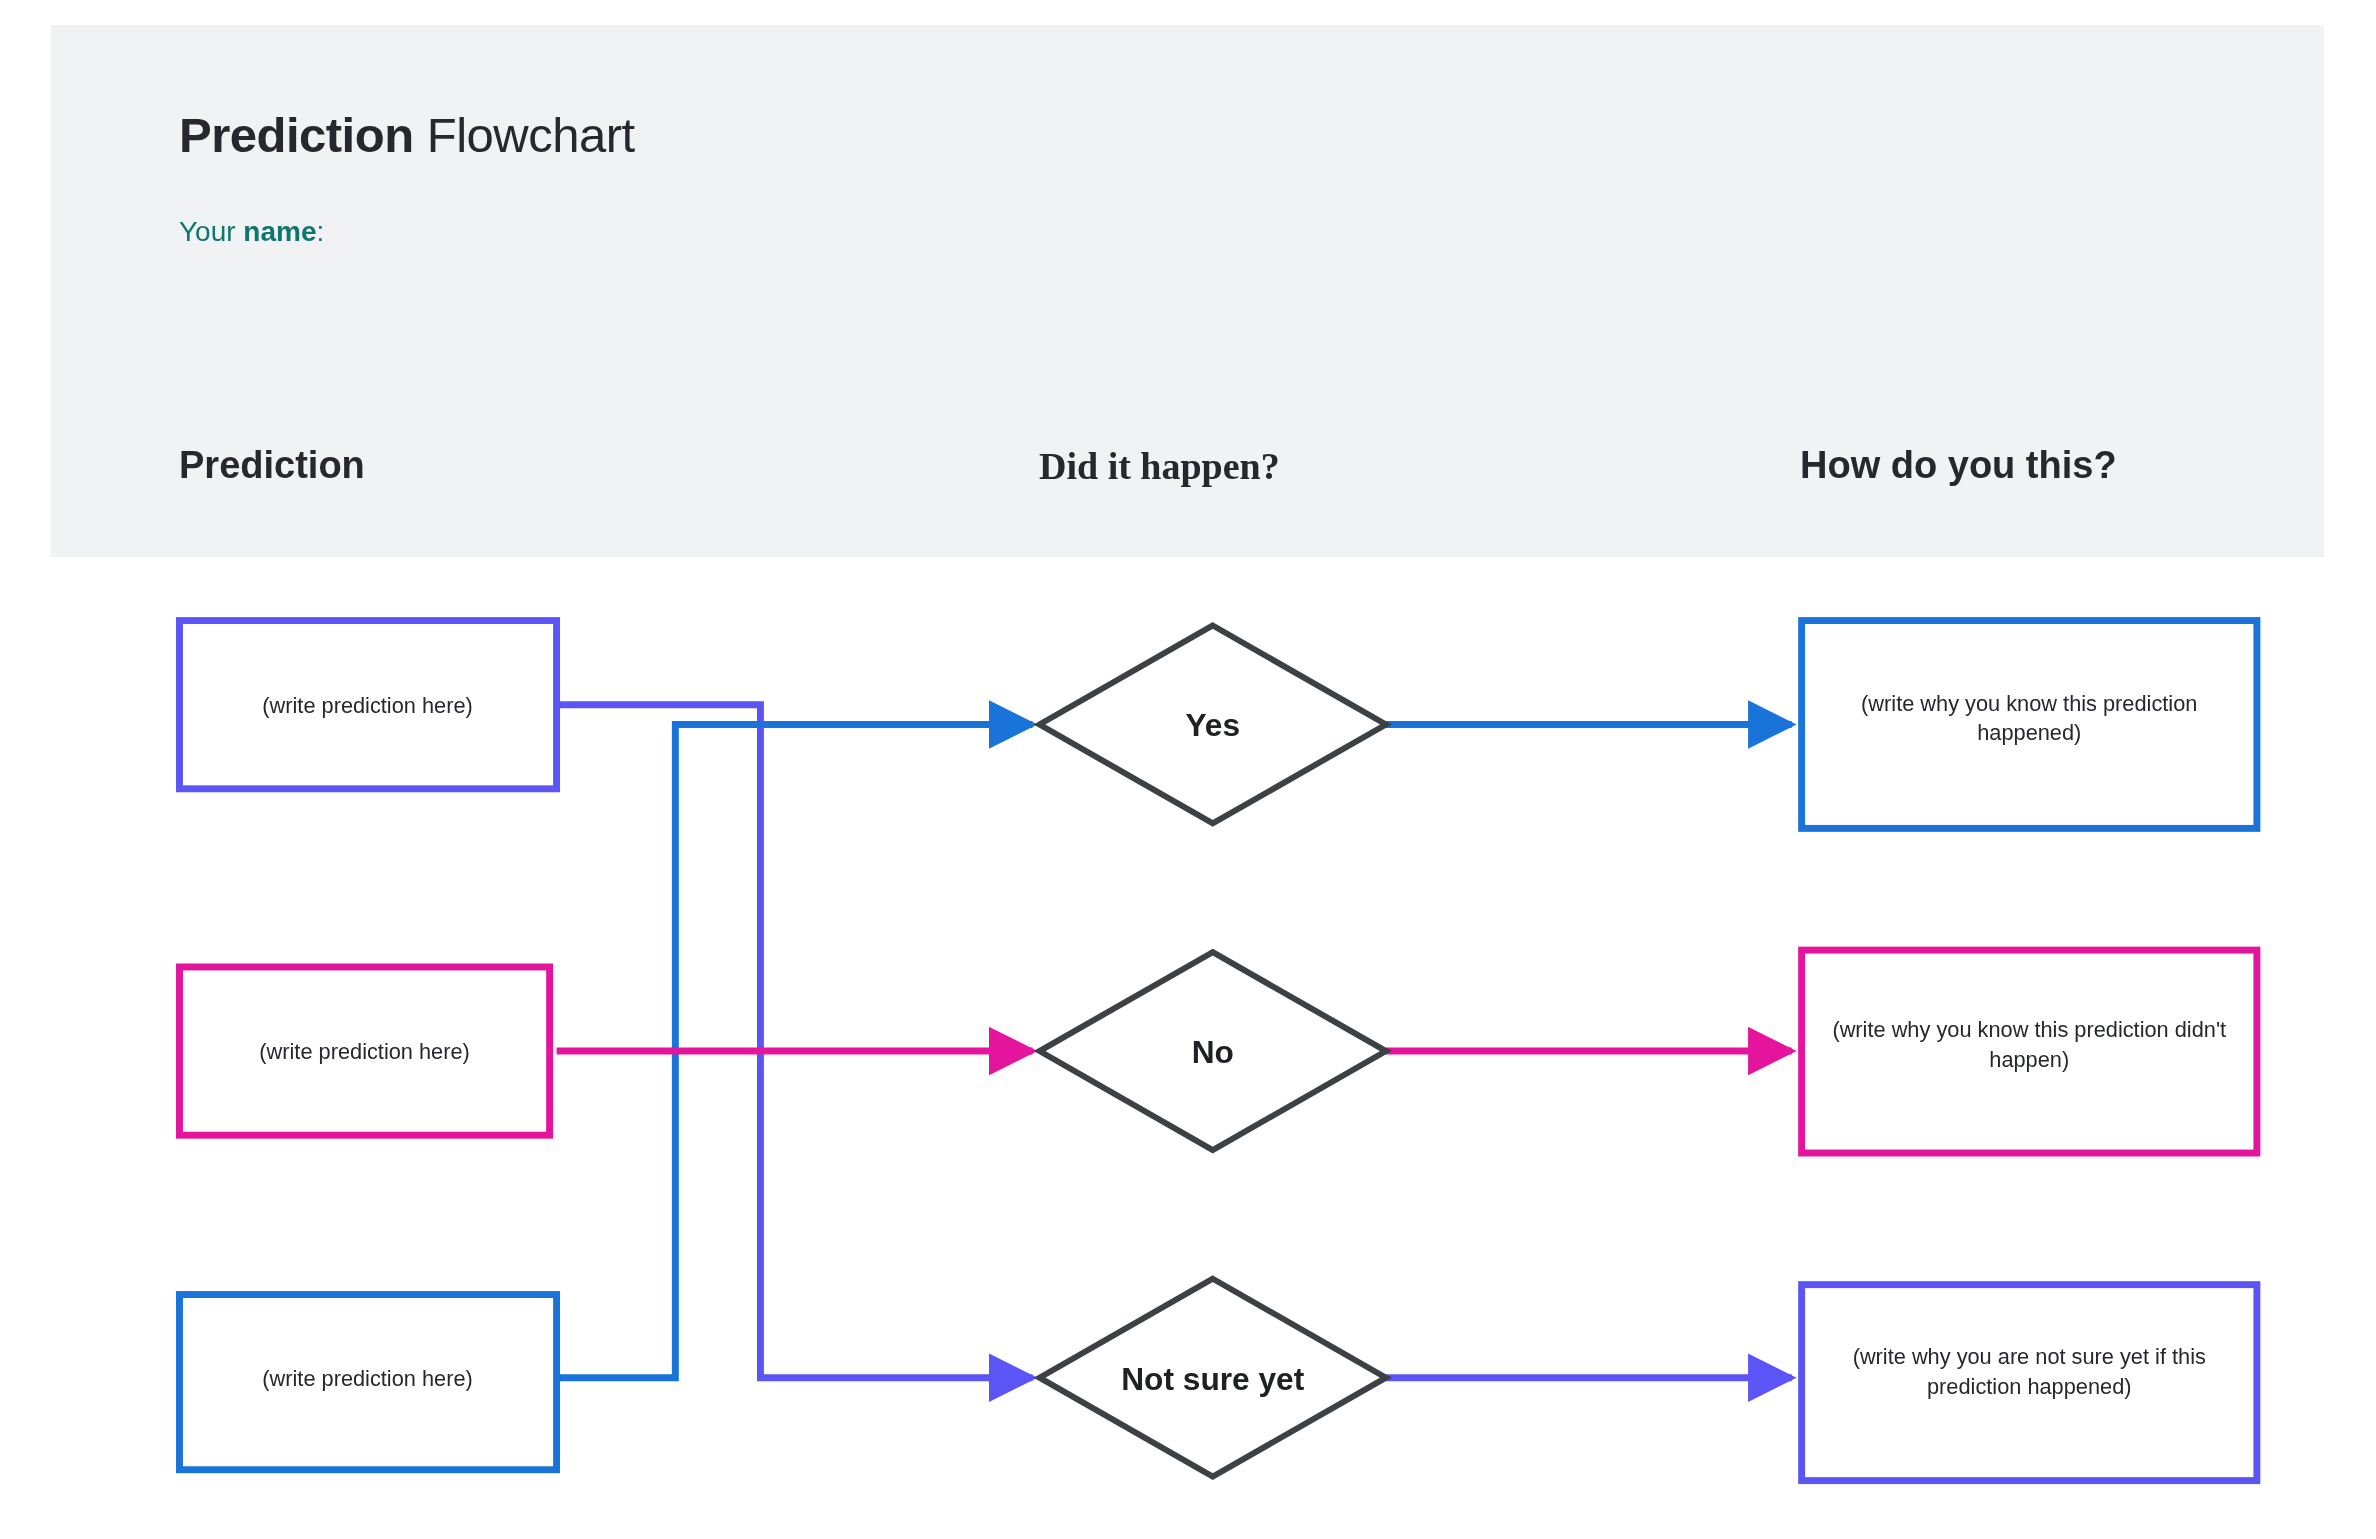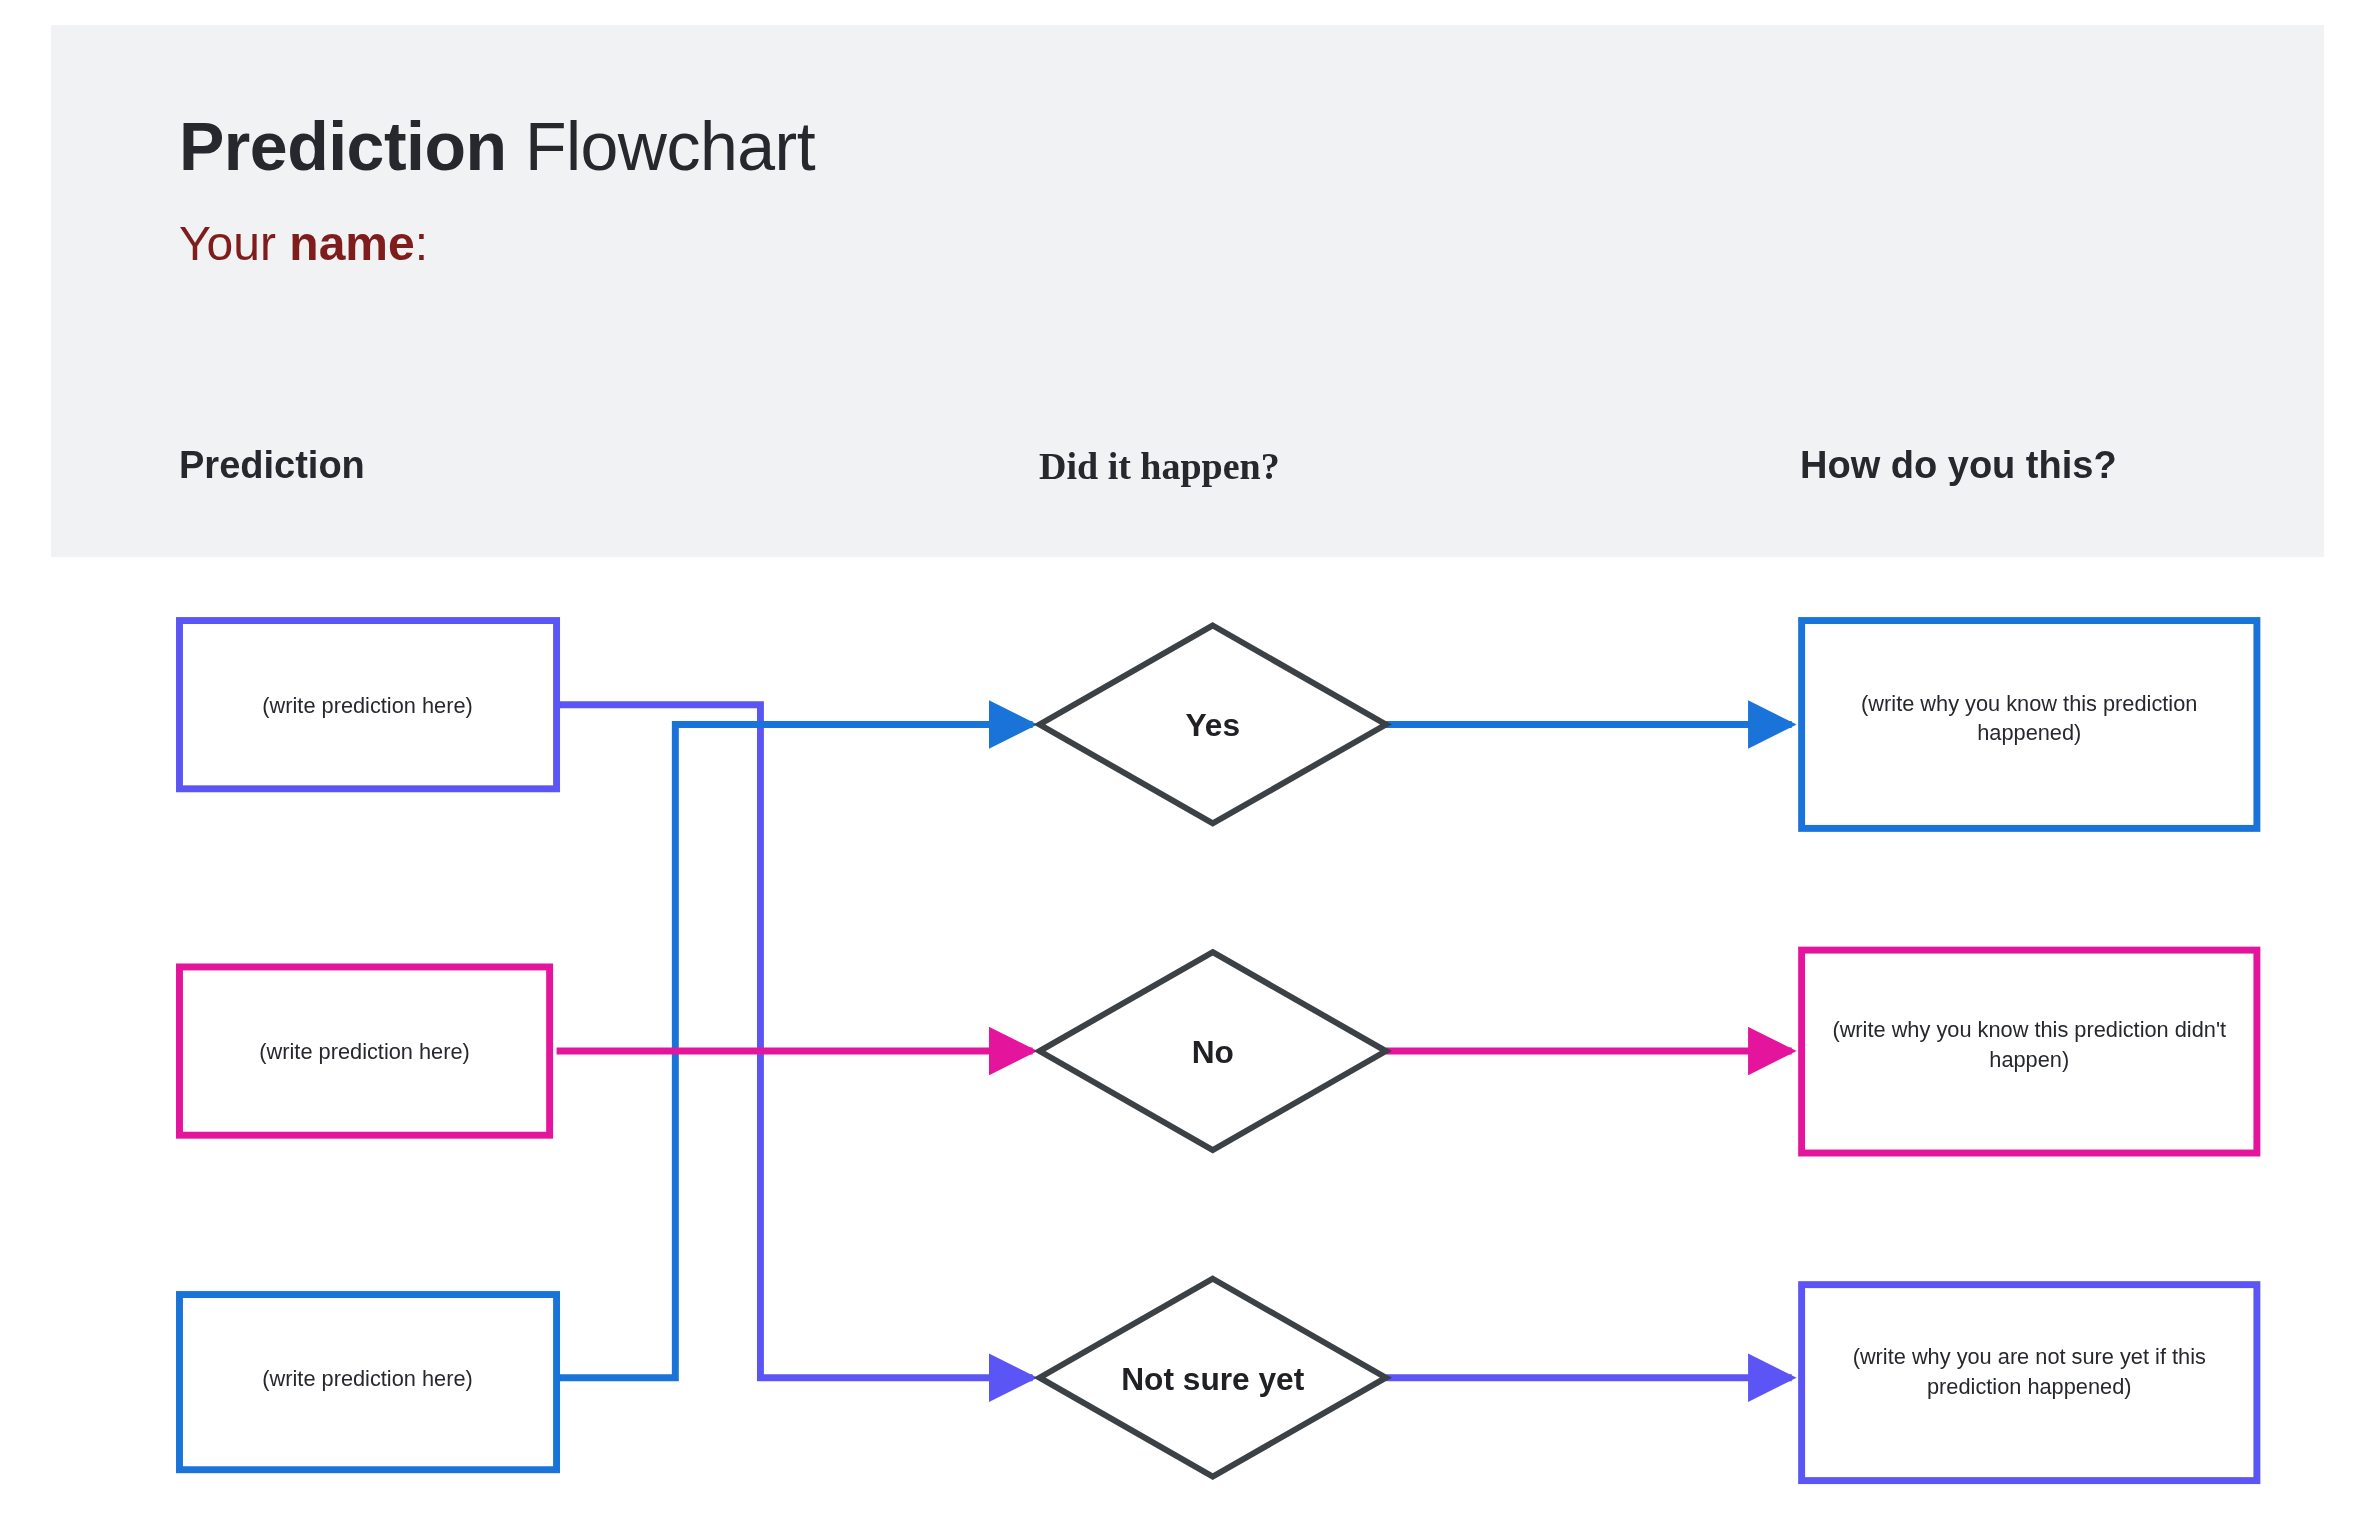--- a/index.html
+++ b/index.html
@@ -2,27 +2,27 @@
 <html><head>
 <meta charset="utf-8">
 <style>
   html,body{margin:0;padding:0;background:#ffffff;}
   body{width:2376px;height:1539px;position:relative;overflow:hidden;
        font-family:"Liberation Sans","DejaVu Sans",sans-serif;color:#26282D;}
 
   .header-band{position:absolute;left:51px;top:25px;width:2273px;height:532px;
                background:#F1F2F4;}
 
-  .page-title{position:absolute;left:179px;top:107px;font-size:68px;
+  .page-title{position:absolute;left:179px;top:107px;font-size:49px;
               letter-spacing:-0.5px;color:#26282D;white-space:nowrap;}
   .page-title .bold{font-weight:700;}
   .page-title .light{font-weight:400;}
 
-  .subtitle{position:absolute;left:179px;top:216px;font-size:48px;
-            font-weight:400;color:#7f1d1d;white-space:nowrap;}
+  .subtitle{position:absolute;left:179px;top:216px;font-size:28px;
+            font-weight:400;color:#0f766e;white-space:nowrap;}
   .subtitle .bold{font-weight:700;}
 
   .col-head{position:absolute;top:444px;font-size:38px;font-weight:700;
             color:#26282D;white-space:nowrap;}
   .col-head.c1{left:179px;}
   .col-head.c2{left:1039px;font-family:Liberation Serif, serif;}
   .col-head.c3{left:1800px;}
 
   .canvas{position:absolute;left:0;top:0;width:2376px;height:1539px;}
 

